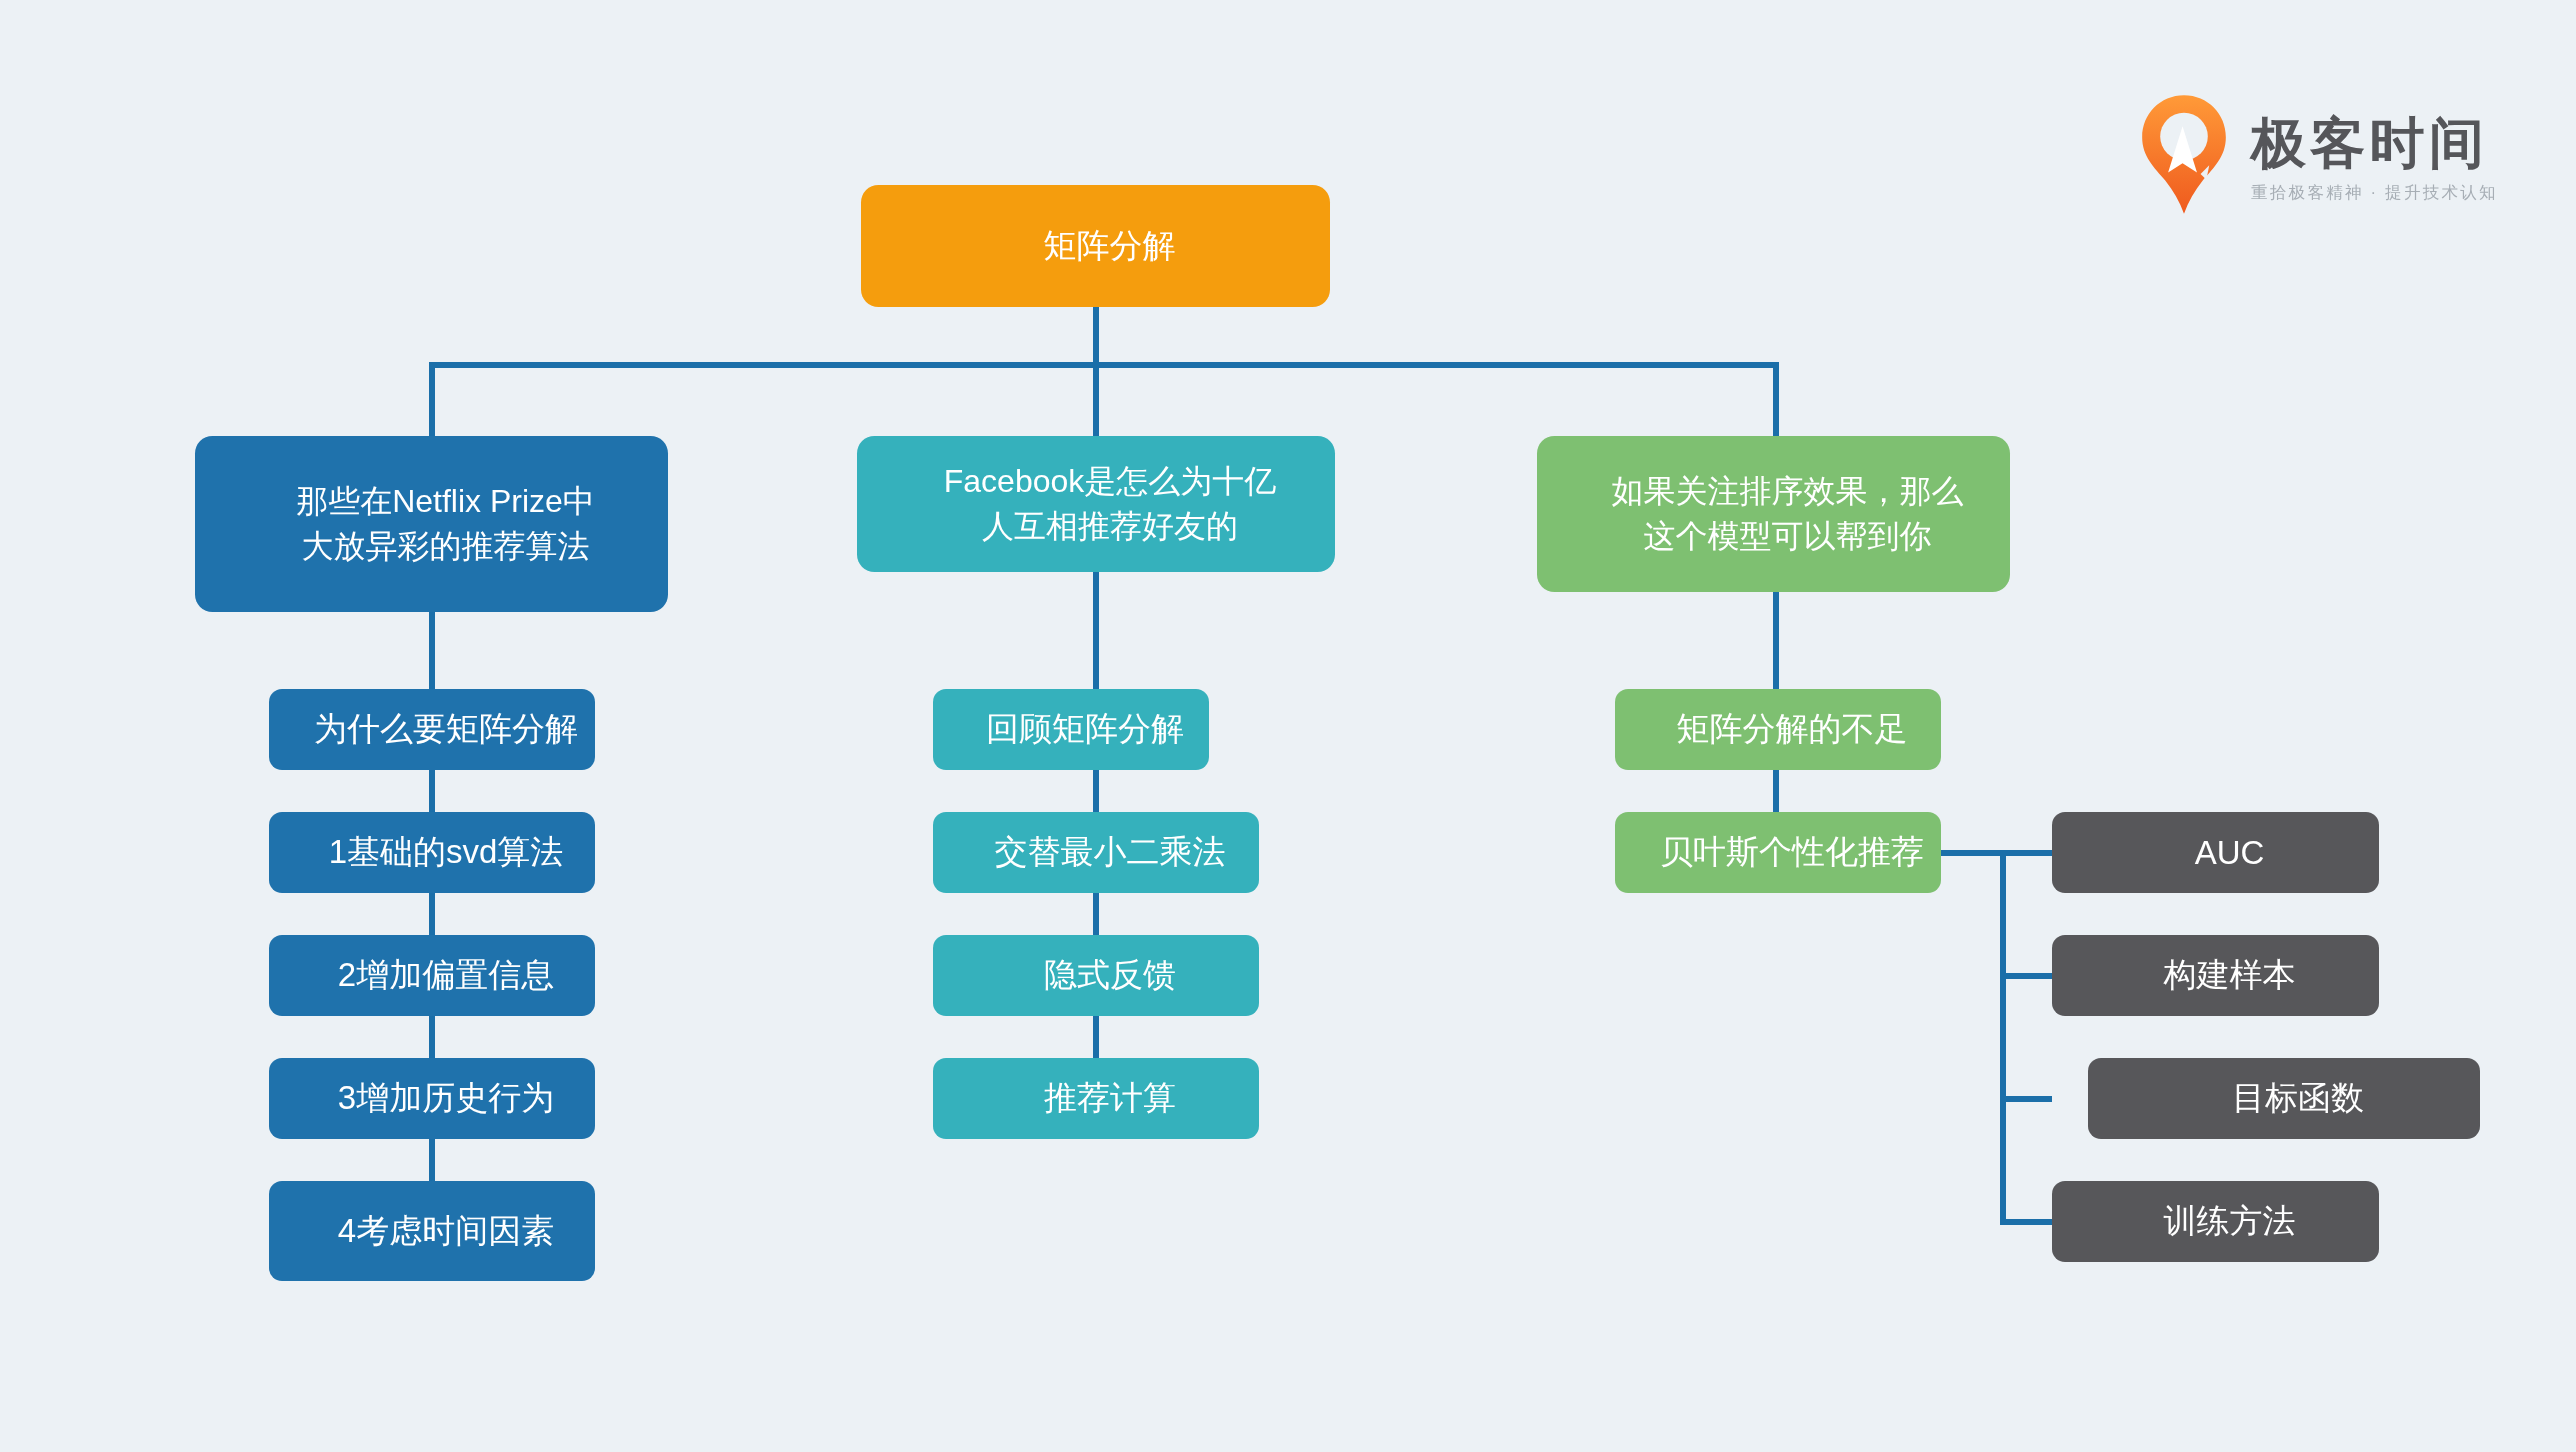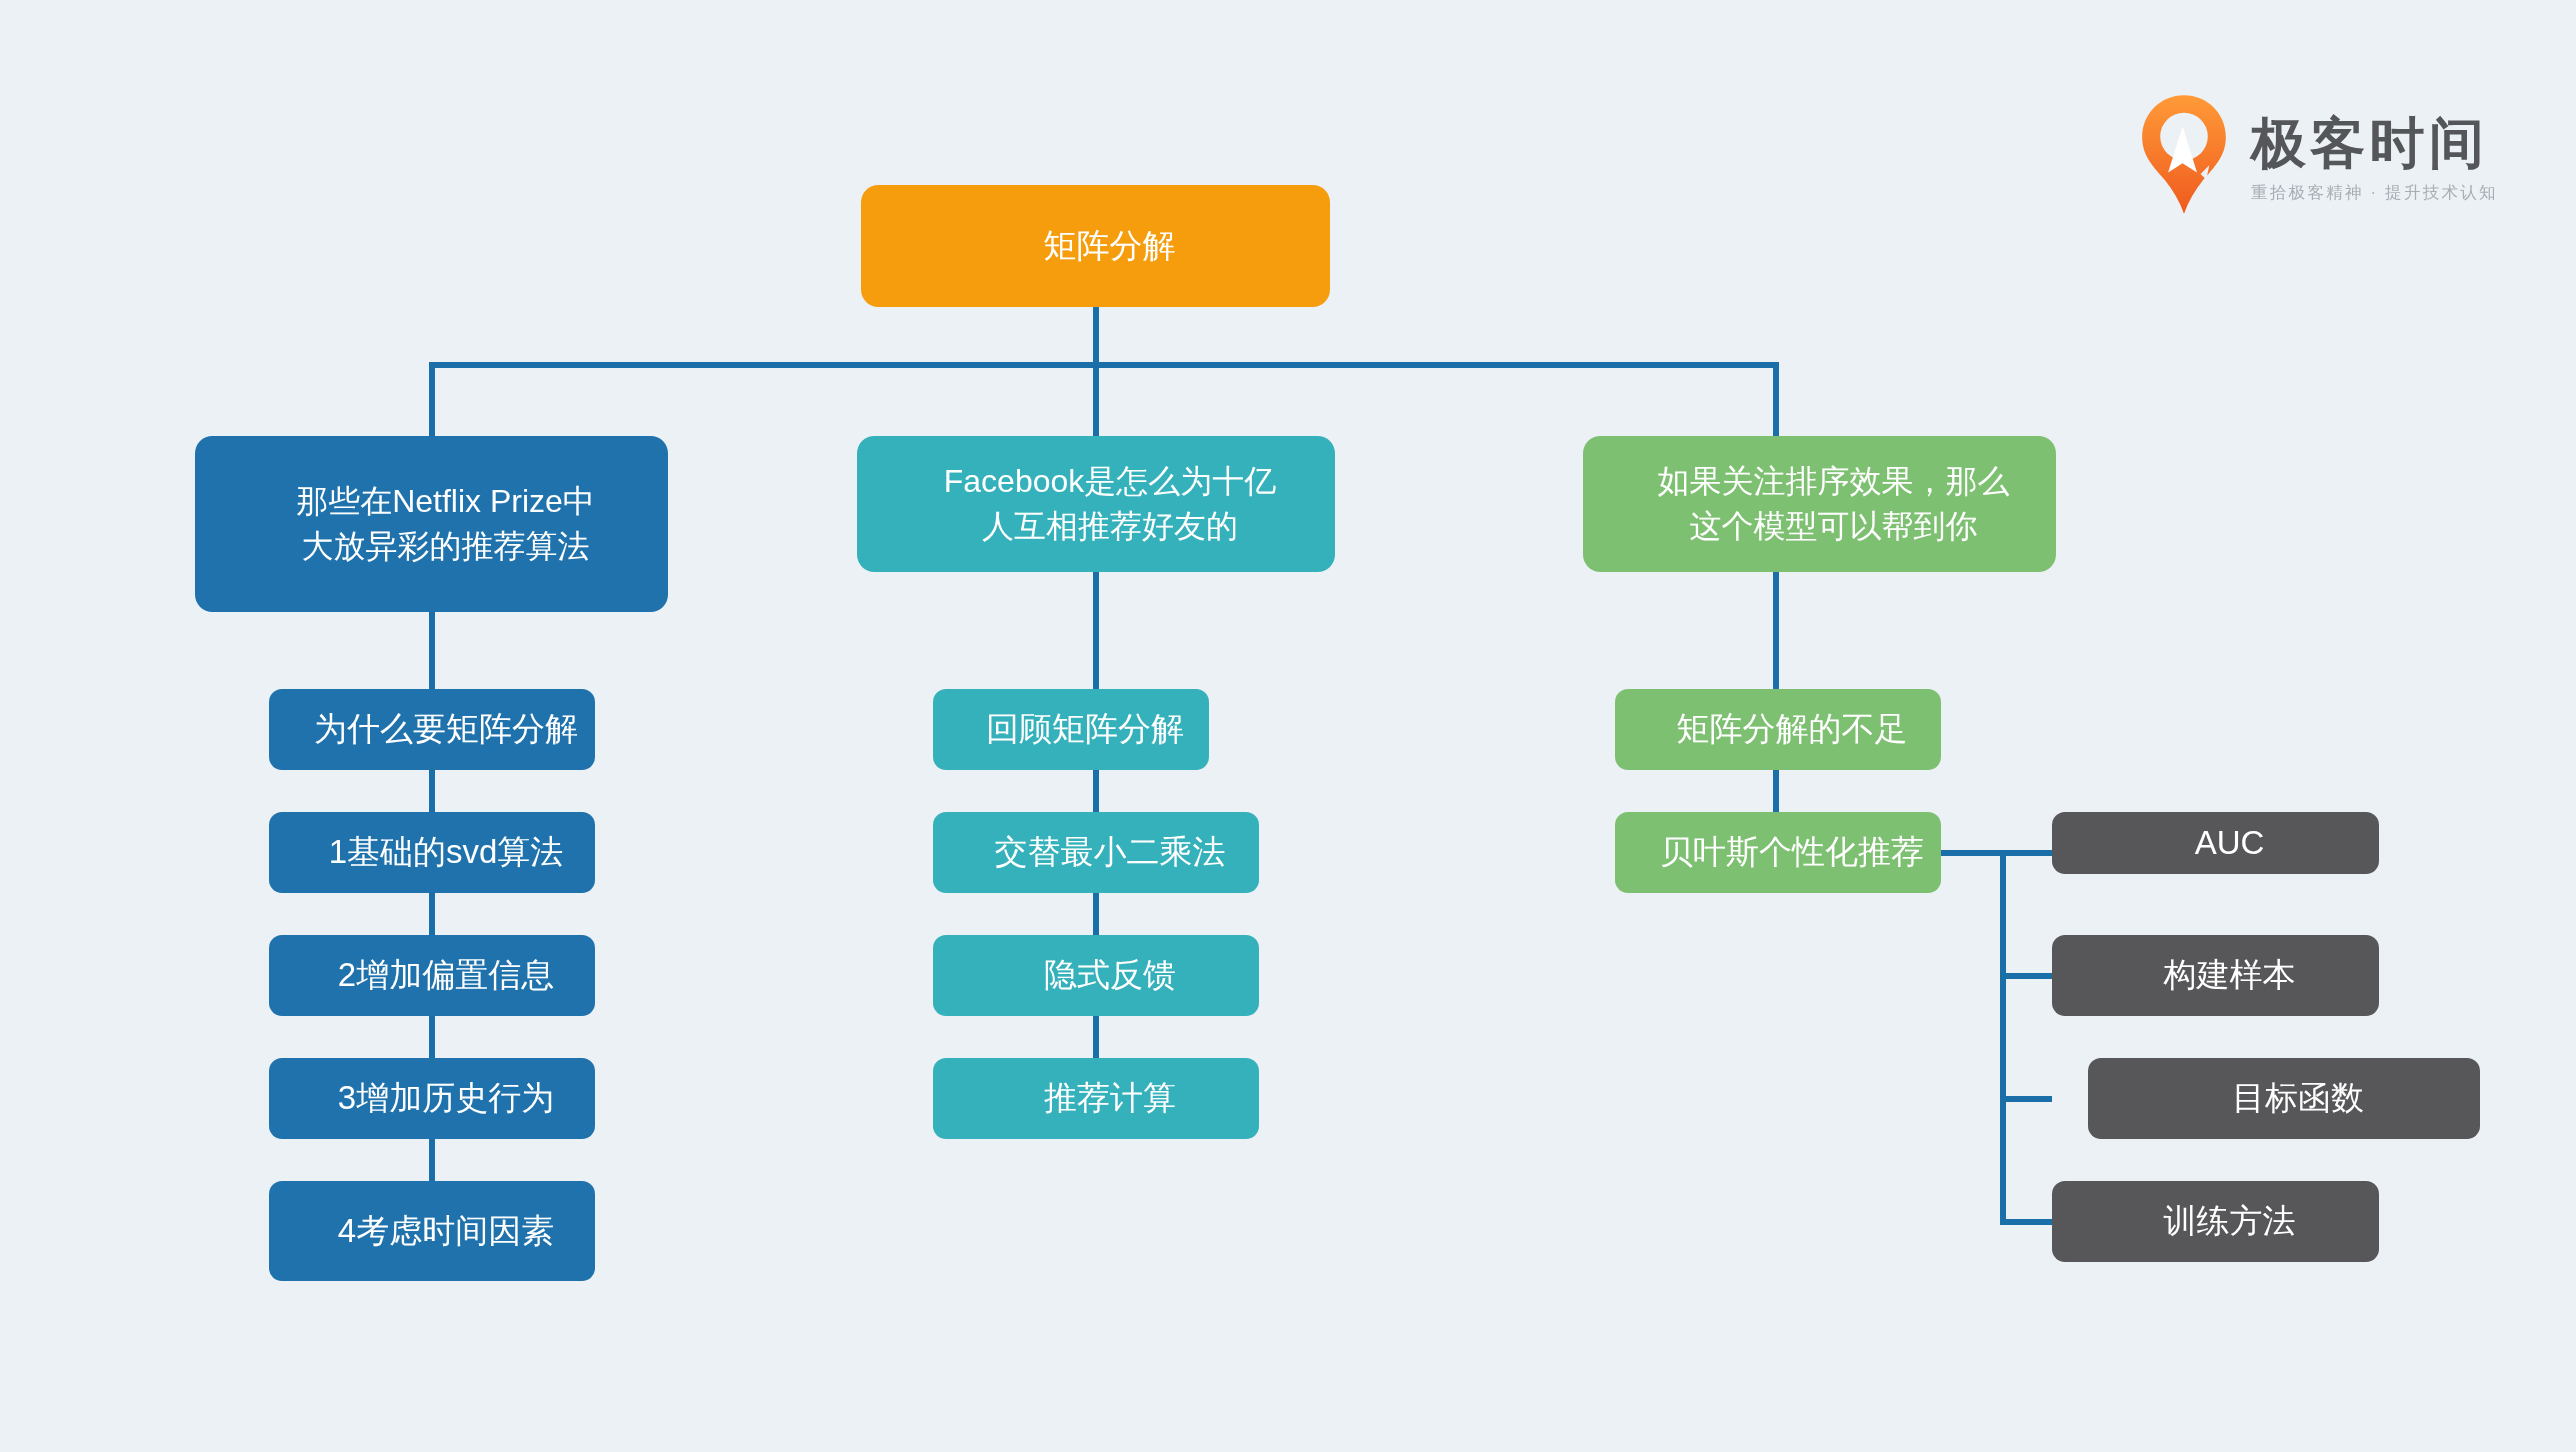--- a/index.html
+++ b/index.html
@@ -69,38 +69,38 @@
   <div class="line" style="left:2000px;top:973px;width:52px;height:5.8px;"></div>
   <div class="line" style="left:2000px;top:1096px;width:52px;height:5.8px;"></div>
   <div class="line" style="left:2000px;top:1219px;width:52px;height:5.8px;"></div>
 
   <div class="node root" style="left:861px;top:185px;width:469px;height:122px;">矩阵分解</div>
 
   <div class="node header blue" style="left:195px;top:436px;width:473px;height:176px;">那些在Netflix Prize中
 大放异彩的推荐算法</div>
   <div class="node header teal" style="left:857px;top:436px;width:478px;height:136px;">Facebook是怎么为十亿
 人互相推荐好友的</div>
-  <div class="node header green" style="left:1583px;top:436px;width:473px;height:136px;">如果关注排序效果，那么
+  <div class="node header green" style="left:1537px;top:436px;width:473px;height:156px;">如果关注排序效果，那么
 这个模型可以帮到你</div>
 
   <div class="node child blue" style="left:269px;top:689px;width:326px;height:81px;">为什么要矩阵分解</div>
   <div class="node child blue" style="left:269px;top:812px;width:326px;height:81px;">1基础的svd算法</div>
   <div class="node child blue" style="left:269px;top:935px;width:326px;height:81px;">2增加偏置信息</div>
   <div class="node child blue" style="left:269px;top:1058px;width:326px;height:81px;">3增加历史行为</div>
   <div class="node child blue" style="left:269px;top:1181px;width:326px;height:100px;">4考虑时间因素</div>
 
   <div class="node child teal" style="left:933px;top:689px;width:276px;height:81px;">回顾矩阵分解</div>
   <div class="node child teal" style="left:933px;top:812px;width:326px;height:81px;">交替最小二乘法</div>
   <div class="node child teal" style="left:933px;top:935px;width:326px;height:81px;">隐式反馈</div>
   <div class="node child teal" style="left:933px;top:1058px;width:326px;height:81px;">推荐计算</div>
 
   <div class="node child green" style="left:1615px;top:689px;width:326px;height:81px;">矩阵分解的不足</div>
   <div class="node child green" style="left:1615px;top:812px;width:326px;height:81px;">贝叶斯个性化推荐</div>
 
-  <div class="node child gray" style="left:2052px;top:812px;width:327px;height:62px;">AUC</div>
+  <div class="node child gray" style="left:2052px;top:812px;width:327px;height:81px;">AUC</div>
   <div class="node child gray" style="left:2052px;top:935px;width:327px;height:81px;">构建样本</div>
   <div class="node child gray" style="left:2052px;top:1058px;width:392px;height:81px;margin-left:36px;">目标函数</div>
   <div class="node child gray" style="left:2052px;top:1181px;width:327px;height:81px;">训练方法</div>
 
   <div class="logo">
     <span>
       <svg width="88" height="123" viewBox="0 0 61 85">
         <defs>
           <linearGradient id="lg" x1="0" y1="0" x2="0" y2="1">
             <stop offset="0" stop-color="#FF9A38"></stop>

